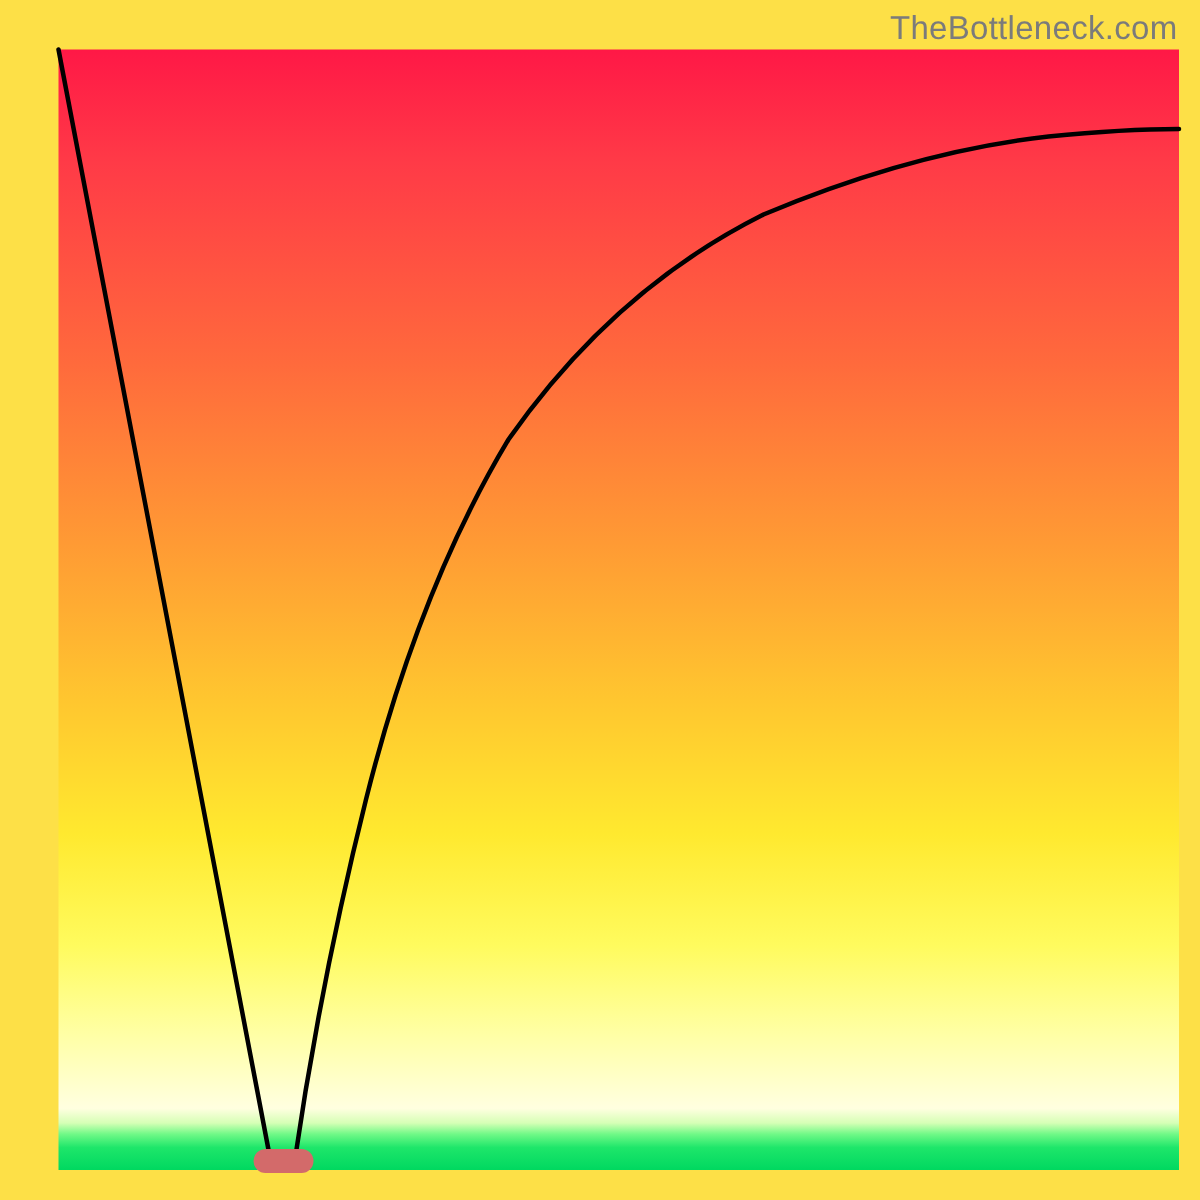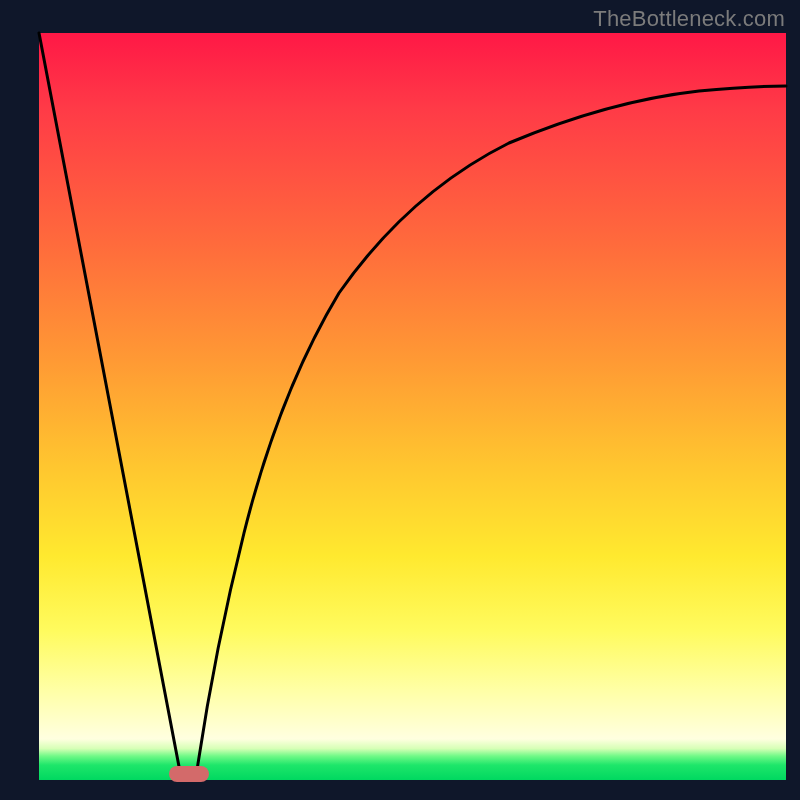--- a/index.html
+++ b/index.html
@@ -8,21 +8,21 @@
     width: 800px;
     height: 800px;
     overflow: hidden;
     background: #000;
     font-family: Arial, Helvetica, sans-serif;
   }
   .frame {
     position: relative;
     width: 800px;
     height: 800px;
-    background: #0f172a;
+    background: #fde047;
   }
   .plot-area {
     position: absolute;
     left: 39px;
     top: 33px;
     width: 747px;
     height: 747px;
     
     background: linear-gradient(
       to bottom,

